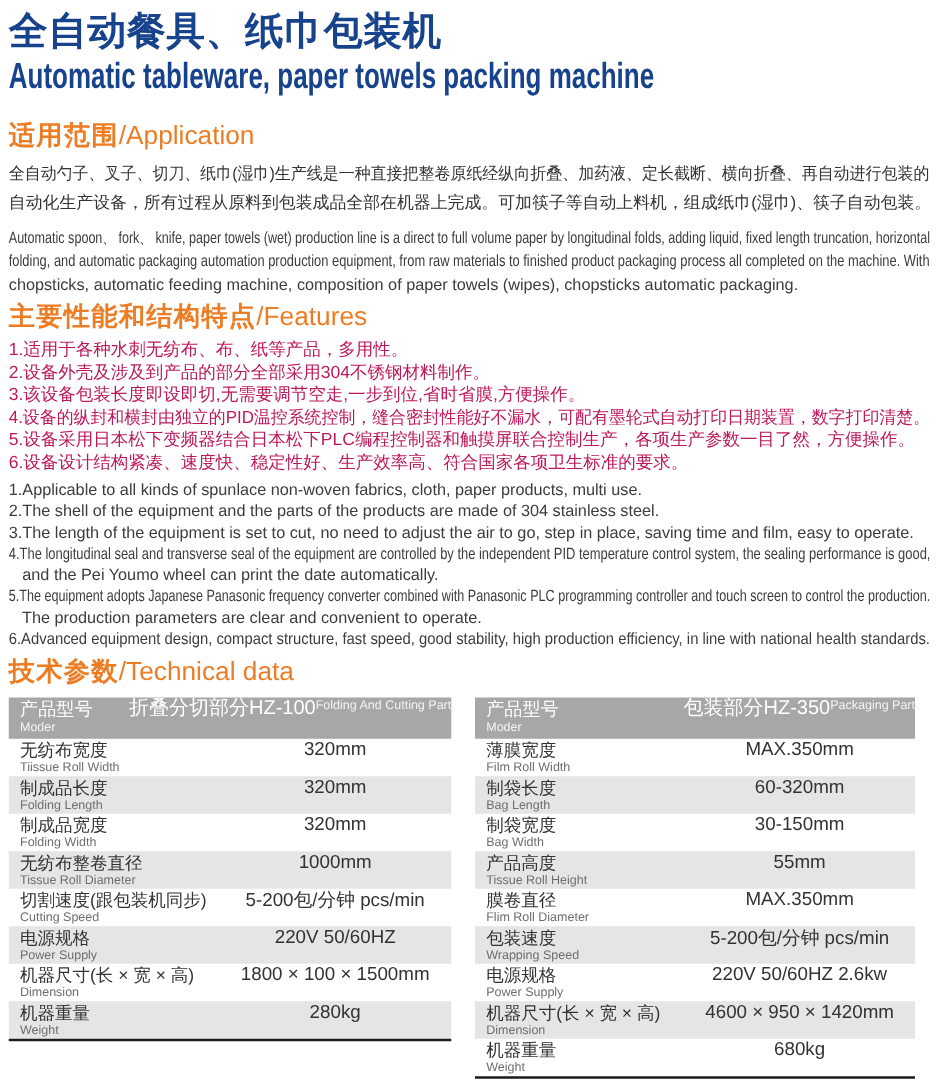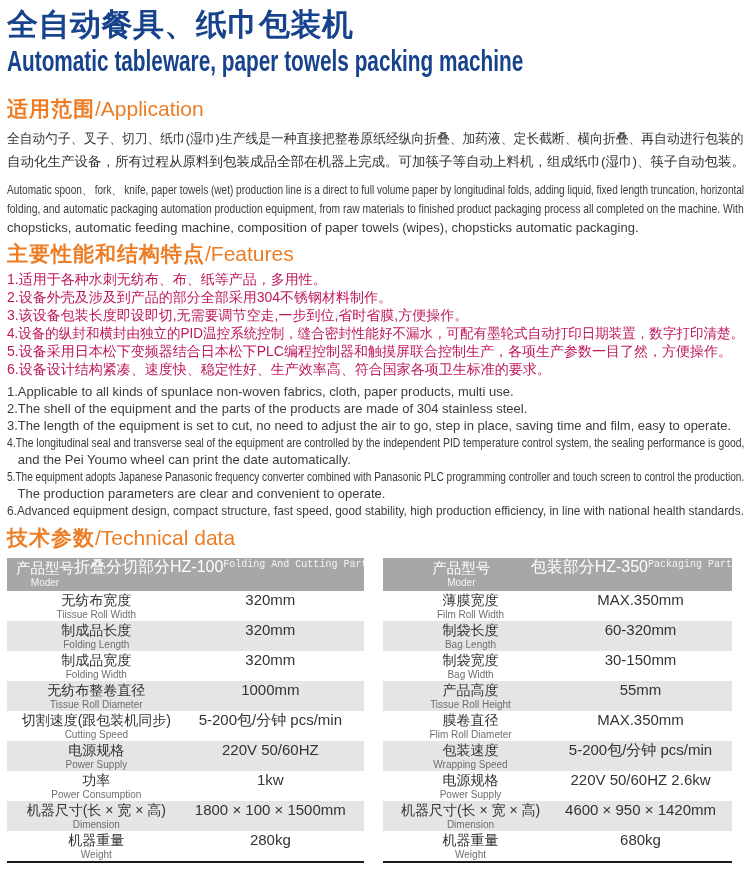--- a/index.html
+++ b/index.html
@@ -34,28 +34,28 @@
   .en-list .line { line-height:17px; }
 
   
   .tables { display:flex; gap:19px; margin-top:7px; }
   .spec-table { width:357px; }
   .spec-table.right { width:355px; }
   .trow { display:flex; align-items:stretch; }
   .thead { background:#A7A7A7; height:33px; }
   .tbody .trow { height:30px; }
   .tbody .trow:nth-child(even) { background:#E5E5E5; }
-  .tlabel { width:45%; padding-left:9px; display:flex; flex-direction:column; justify-content:center;align-items:center; }
+  .tlabel { width:45%; padding-left:9px; display:flex; flex-direction:column; justify-content:center; }
   .tval   { flex:1; display:flex; flex-direction:row; justify-content:center; font-size:15px; color:#333; }
   .tlabel .zh { font-size:14px; line-height:15px; color:#333; white-space:nowrap; }
   .tlabel .en { font-size:10px; line-height:11px; color:#6e6e6e; margin-top:1px; white-space:nowrap; }
   .thead .tlabel .zh { color:#fff; font-size:14.5px; }
   .thead .tlabel .en { color:#f4f4f4; }
   .thead .tval .zh { color:#fff; font-size:16px; line-height:17px; white-space:nowrap; }
-  .thead .tval .en { color:#f4f4f4; font-size:10px; line-height:11px; margin-top:1px; white-space:nowrap;font-family:Liberation Mono, monospace; }
+  .thead .tval .en { color:#f4f4f4; font-size:10px; line-height:11px; margin-top:1px; white-space:nowrap; }
   .trule { height:2px; background:#1c1c1c; }
 </style>
 </head>
 <body>
 
 <div class="page">
 
   <h1 class="title-zh">全自动餐具、纸巾包装机</h1>
   <div class="subtitle-wrap">
     <h2 class="title-en fit" style="transform: scaleX(0.716667); transform-origin: 0px 50%;">Automatic tableware, paper towels packing machine</h2>
@@ -159,27 +159,20 @@
             </div>
 
             <div class="trow">
               <div class="tlabel">
                 <div class="zh">电源规格</div>
                 <div class="en">Power Supply</div>
               </div>
               <div class="tval">220V  50/60HZ</div>
             </div>
 
-            <div class="trow">
-              <div class="tlabel">
-                <div class="zh">功率</div>
-                <div class="en">Power Consumption</div>
-              </div>
-              <div class="tval">1kw</div>
-            </div>
 
             <div class="trow">
               <div class="tlabel">
                 <div class="zh">机器尺寸(长 × 宽 × 高)</div>
                 <div class="en">Dimension</div>
               </div>
               <div class="tval">1800 × 100 × 1500mm</div>
             </div>
 
             <div class="trow">

